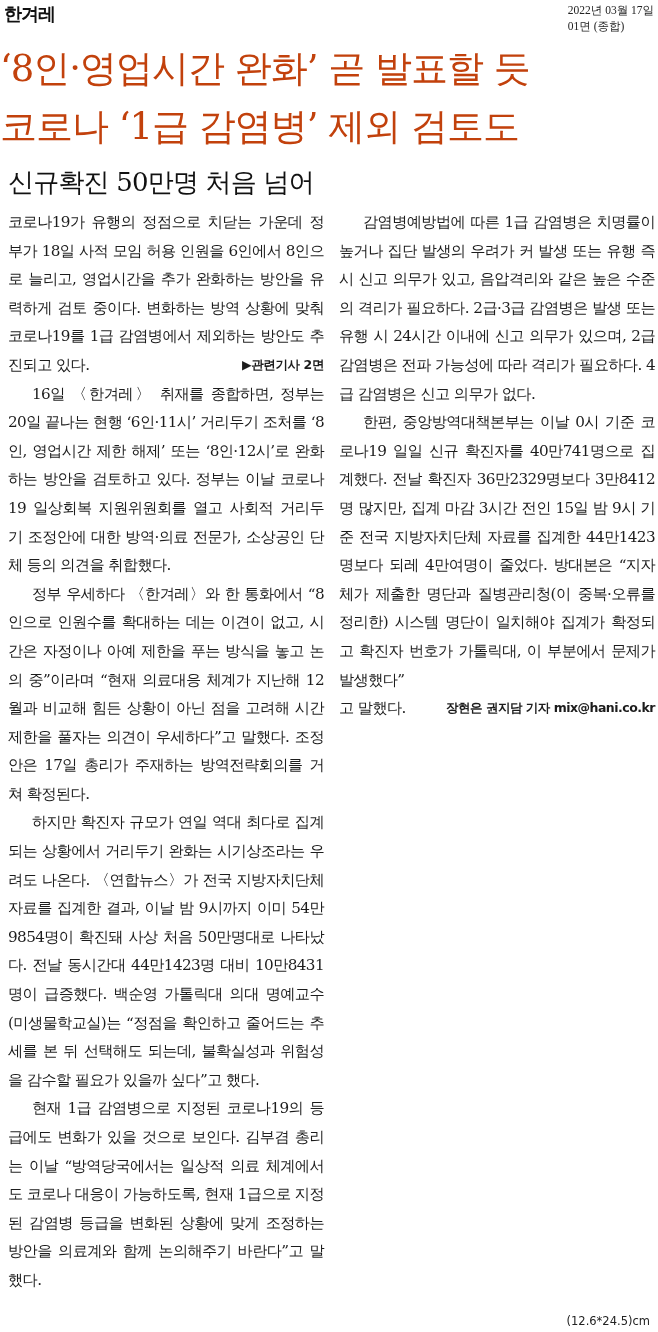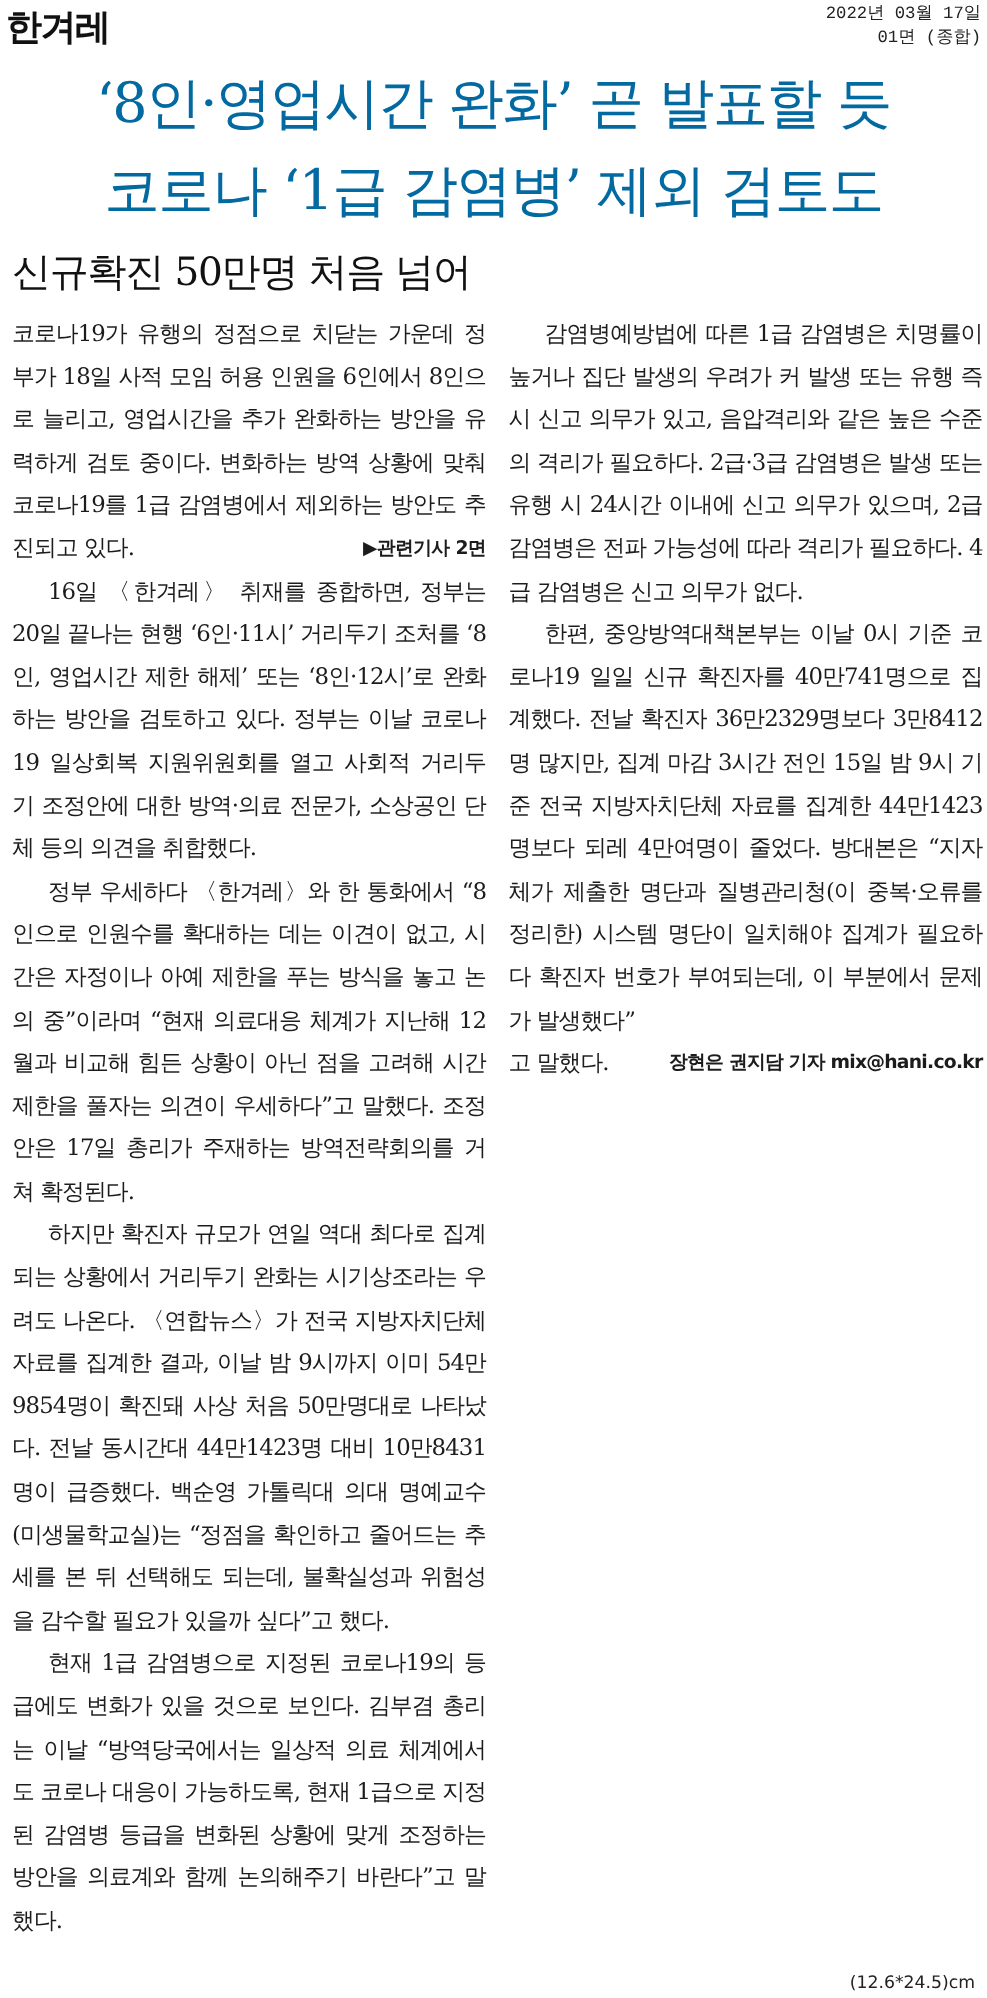--- a/index.html
+++ b/index.html
@@ -4,30 +4,30 @@
 <style>
   html, body { margin: 0; padding: 0; background: #ffffff; }
   body {
     width: 658px; height: 1332px; position: relative; overflow: hidden;
     color: #1a1a1a;
     font-family: "DejaVu Serif", "Liberation Serif", serif;
   }
   .masthead {
     position: absolute; left: 4px; top: 2px;
     font-family: Liberation Sans, sans-serif; font-weight: bold;
-    font-size: 24px; letter-spacing: -1px; color: #111;
+    font-size: 18px; letter-spacing: -1px; color: #111;
   }
   .dateline {
-    position: absolute; right: 4px; top: 2px; text-align: right;
-    font-family: Liberation Mono, monospace; font-size: 11.5px; line-height: 16px; color: #222;
+    position: absolute; right: 4px; top: 2px; text-align: left;
+    font-family: Liberation Serif, serif; font-size: 11.5px; line-height: 16px; color: #222;
   }
   .headline {
-    position: absolute; left: 0; width: 658px; text-align: center;
+    position: absolute; left: 0; width: 658px; text-align: left;
     font-family: "DejaVu Serif", serif; font-size: 37px; letter-spacing: -1px;
-    color: #0369a1; white-space: nowrap;
+    color: #c2410c; white-space: nowrap;
   }
   .headline.l1 { top: 44px; }
   .headline.l2 { top: 102px; }
   .col {
     position: absolute; top: 168px; width: 316px;
     font-size: 15.2px; line-height: 28.6px; letter-spacing: -0.6px;
     text-align: justify; color: #1c1c1c;
   }
   .col.left { left: 8px; }
   .col.right { left: 339px; top: 208px; }
@@ -67,20 +67,20 @@
   <p class="para">코로나19가 유행의 정점으로 치닫는 가운데 정부가 18일 사적 모임 허용 인원을 6인에서 8인으로 늘리고, 영업시간을 추가 완화하는 방안을 유력하게 검토 중이다. 변화하는 방역 상황에 맞춰 코로나19를 1급 감염병에서 제외하는 방안도 추진되고 있다.</p>
   <span class="related">▶관련기사 2면</span>
   <p class="para indent">16일 〈한겨레〉 취재를 종합하면, 정부는 20일 끝나는 현행 ‘6인·11시’ 거리두기 조처를 ‘8인, 영업시간 제한 해제’ 또는 ‘8인·12시’로 완화하는 방안을 검토하고 있다. 정부는 이날 코로나19 일상회복 지원위원회를 열고 사회적 거리두기 조정안에 대한 방역·의료 전문가, 소상공인 단체 등의 의견을 취합했다.</p>
   <p class="para indent">정부 우세하다 〈한겨레〉와 한 통화에서 “8인으로 인원수를 확대하는 데는 이견이 없고, 시간은 자정이나 아예 제한을 푸는 방식을 놓고 논의 중”이라며 “현재 의료대응 체계가 지난해 12월과 비교해 힘든 상황이 아닌 점을 고려해 시간제한을 풀자는 의견이 우세하다”고 말했다. 조정안은 17일 총리가 주재하는 방역전략회의를 거쳐 확정된다.</p>
   <p class="para indent">하지만 확진자 규모가 연일 역대 최다로 집계되는 상황에서 거리두기 완화는 시기상조라는 우려도 나온다. 〈연합뉴스〉가 전국 지방자치단체 자료를 집계한 결과, 이날 밤 9시까지 이미 54만9854명이 확진돼 사상 처음 50만명대로 나타났다. 전날 동시간대 44만1423명 대비 10만8431명이 급증했다. 백순영 가톨릭대 의대 명예교수(미생물학교실)는 “정점을 확인하고 줄어드는 추세를 본 뒤 선택해도 되는데, 불확실성과 위험성을 감수할 필요가 있을까 싶다”고 했다.</p>
   <p class="para indent">현재 1급 감염병으로 지정된 코로나19의 등급에도 변화가 있을 것으로 보인다. 김부겸 총리는 이날 “방역당국에서는 일상적 의료 체계에서도 코로나 대응이 가능하도록, 현재 1급으로 지정된 감염병 등급을 변화된 상황에 맞게 조정하는 방안을 의료계와 함께 논의해주기 바란다”고 말했다.</p>
 </div>
 
 <div class="col right">
   <p class="para indent">감염병예방법에 따른 1급 감염병은 치명률이 높거나 집단 발생의 우려가 커 발생 또는 유행 즉시 신고 의무가 있고, 음압격리와 같은 높은 수준의 격리가 필요하다. 2급·3급 감염병은 발생 또는 유행 시 24시간 이내에 신고 의무가 있으며, 2급 감염병은 전파 가능성에 따라 격리가 필요하다. 4급 감염병은 신고 의무가 없다.</p>
-  <p class="para indent">한편, 중앙방역대책본부는 이날 0시 기준 코로나19 일일 신규 확진자를 40만741명으로 집계했다. 전날 확진자 36만2329명보다 3만8412명 많지만, 집계 마감 3시간 전인 15일 밤 9시 기준 전국 지방자치단체 자료를 집계한 44만1423명보다 되레 4만여명이 줄었다. 방대본은 “지자체가 제출한 명단과 질병관리청(이 중복·오류를 정리한) 시스템 명단이 일치해야 집계가 필요하다 확진자 번호가 부여되는데, 이 부분에서 문제가 발생했다”</p>
+  <p class="para indent">한편, 중앙방역대책본부는 이날 0시 기준 코로나19 일일 신규 확진자를 40만741명으로 집계했다. 전날 확진자 36만2329명보다 3만8412명 많지만, 집계 마감 3시간 전인 15일 밤 9시 기준 전국 지방자치단체 자료를 집계한 44만1423명보다 되레 4만여명이 줄었다. 방대본은 “지자체가 제출한 명단과 질병관리청(이 중복·오류를 정리한) 시스템 명단이 일치해야 집계가 확정되고 확진자 번호가 가톨릭대, 이 부분에서 문제가 발생했다”</p>
   <div class="byline-row">
     <span>고 말했다.</span>
     <span class="byline">장현은 권지담 기자 mix@hani.co.kr</span>
   </div>
 </div>
 
 <div class="size-note">(12.6*24.5)cm</div>
 
 </body></html>

